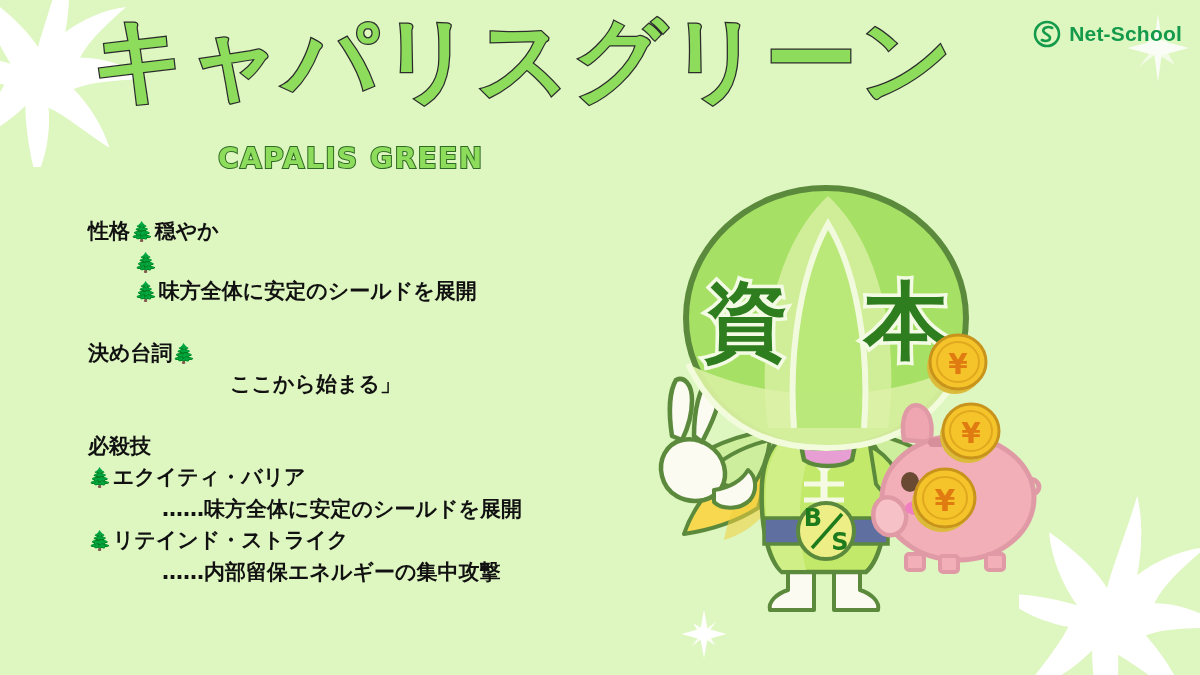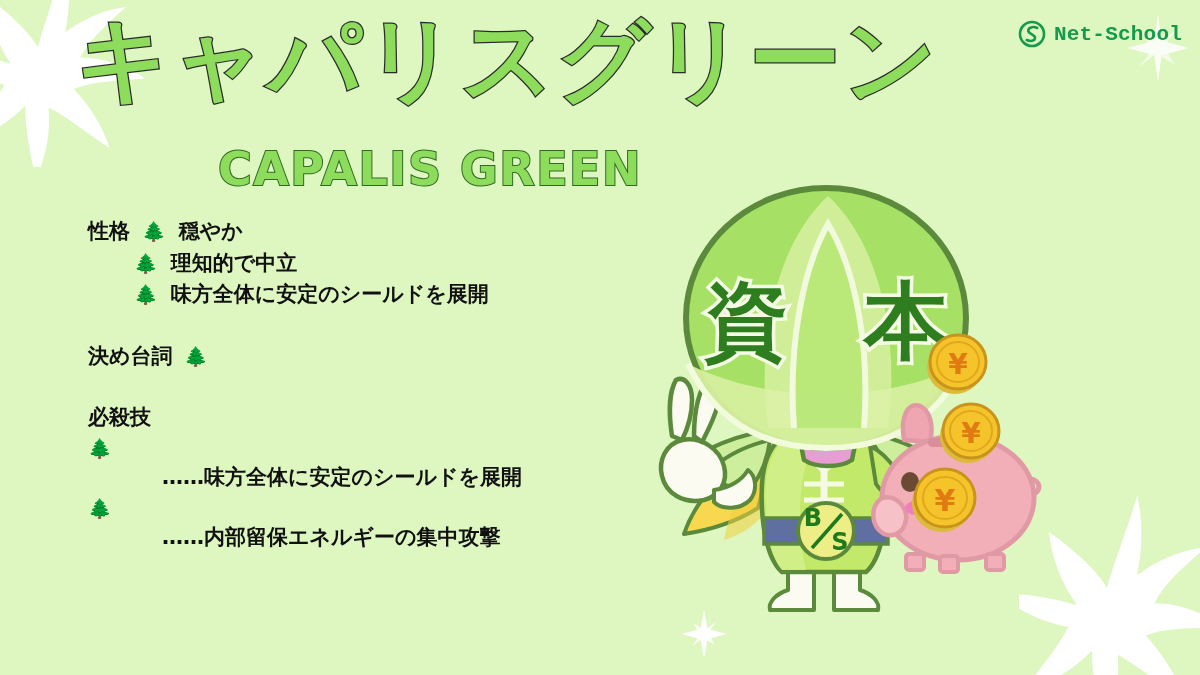--- a/index.html
+++ b/index.html
@@ -21,52 +21,52 @@
   
   .logo {
     position:absolute; right:18px; top:19px;
     display:flex; align-items:center; gap:7px;
     z-index:6;
   }
   .logo-mark { width:30px; height:30px; display:block; }
   .logo-text {
     font-size:21px; font-weight:bold; color:#139a4a;
     letter-spacing:.2px; white-space:nowrap;
-    font-family:Liberation Mono, monospace;
+    font-family:Liberation Sans, sans-serif;
     text-align:center;
   }
 
   
   .title-main {
-    position:absolute; left:76px; top:10px;
+    position:absolute; left:92px; top:10px;
     font-size:92px; line-height:1.08; font-weight:bold;
     color:#8ddc5c;
     -webkit-text-stroke:2.5px #2b2b2b;
     paint-order:stroke fill;
     letter-spacing:2px;
     white-space:nowrap;
     z-index:4;
   }
   .title-sub {
     position:absolute; left:218px; top:142px;
-    font-size:46px; font-weight:bold;
+    font-size:28px; font-weight:bold;
     color:#8ddc5c;
     -webkit-text-stroke:2px #2f6b24;
     paint-order:stroke fill;
     letter-spacing:1.5px;
     white-space:nowrap;
     z-index:4;
   }
 
   
   .info {
     position:absolute; left:88px; top:216px; width:540px;
     color:#111; font-weight:bold; z-index:5;
   }
-  .line { font-size:21px; line-height:1.5; white-space:nowrap; display:flex; align-items:baseline;gap:12px; }
+  .line { font-size:21px; line-height:1.5; white-space:nowrap; display:flex; align-items:baseline; }
   .line.ind1 { padding-left:46px; }
   .line.ind2 { padding-left:74px; }
   .blk { margin-bottom:0px; }
   .gap { height:30px; }
   .tree { font-size:19px; margin-right:1px; }
 
   
   .char { position:absolute; left:618px; top:178px; width:420px; height:470px; z-index:3; }
   .piggy-wrap { position:absolute; left:862px; top:330px; width:200px; height:300px; z-index:4; }
   .coins { position:absolute; left:900px; top:330px; width:120px; height:220px; z-index:5; }
@@ -109,49 +109,53 @@
 <div class="info">
 
   <div class="blk">
     <div class="line">
       <span>性格</span>
       <span class="tree">🌲</span>
       <span>穏やか</span>
     </div>
     <div class="line ind1">
       <span class="tree">🌲</span>
-      <span>理知的で中立</span>
     </div>
     <div class="line ind1">
       <span class="tree">🌲</span>
       <span>味方全体に安定のシールドを展開</span>
     </div>
   </div>
 
   <div class="gap"></div>
 
   <div class="blk">
     <div class="line">
       <span>決め台詞</span>
       <span class="tree">🌲</span>
+    </div>
+    <div class="line" style="padding-left:142px">
+      <span>ここから始まる」</span>
     </div>
   </div>
 
   <div class="gap"></div>
 
   <div class="blk">
     <div class="line">必殺技</div>
 
     <div class="line">
       <span class="tree">🌲</span>
+      <span>エクイティ・バリア</span>
     </div>
     <div class="line ind2">……味方全体に安定のシールドを展開</div>
 
     <div class="line">
       <span class="tree">🌲</span>
+      <span>リテインド・ストライク</span>
     </div>
     <div class="line ind2">……内部留保エネルギーの集中攻撃</div>
   </div>
 
 </div>
 
 <svg class="char" viewBox="0 0 420 470">
 
   <g>
     <path d="M150 268 C112 284 78 320 66 356 C92 352 118 344 140 330 C146 310 150 288 150 268Z" fill="#f7d84e" stroke="#5c8a3c" stroke-width="4" stroke-linejoin="round"></path>

